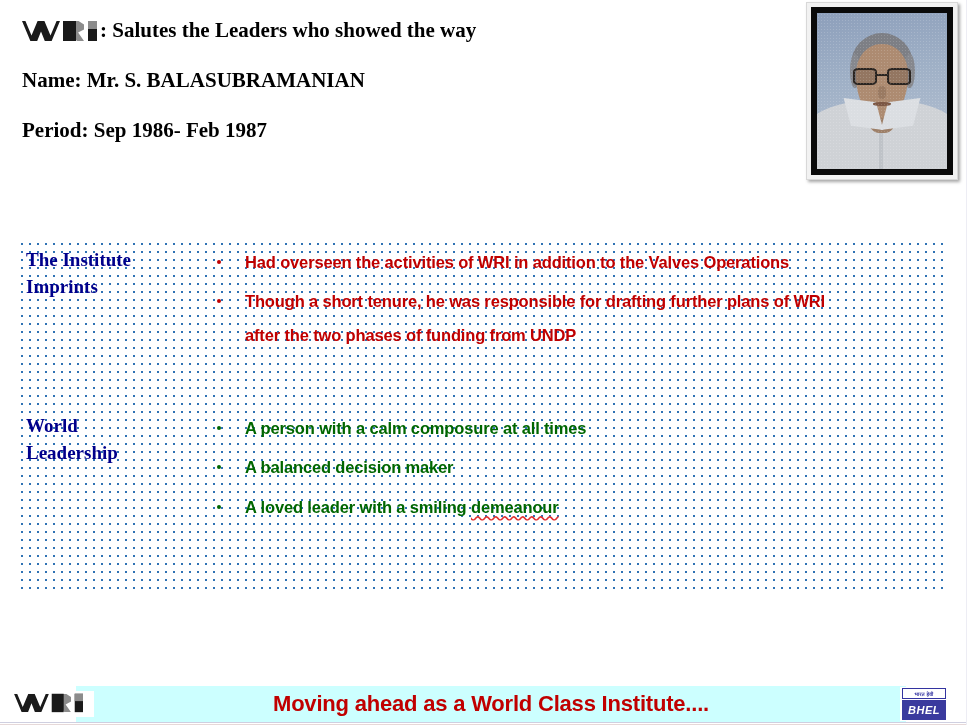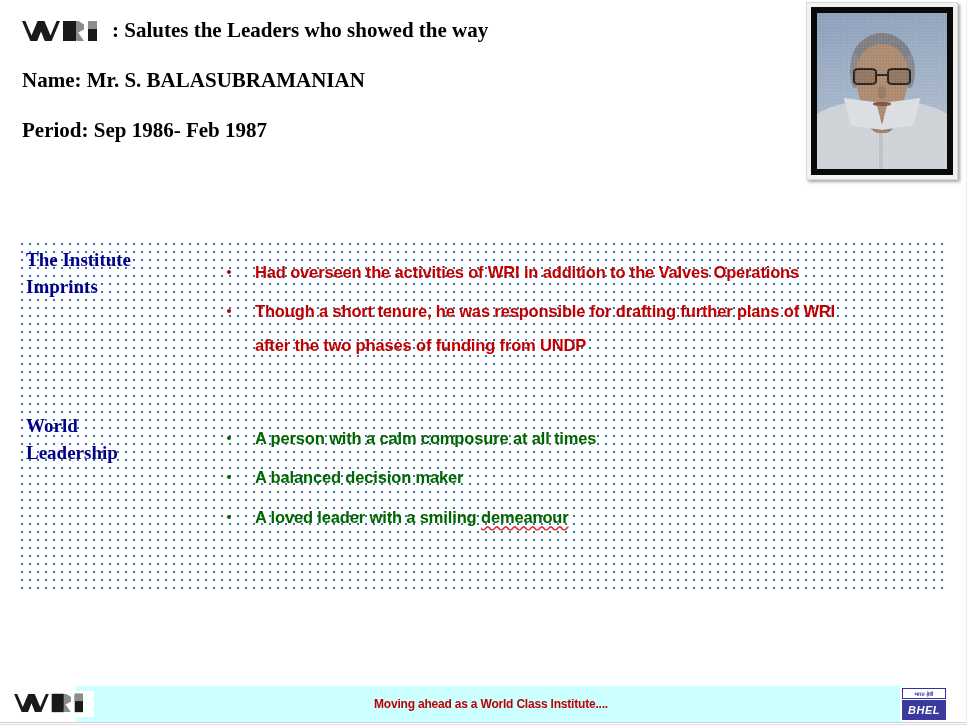--- a/index.html
+++ b/index.html
@@ -35,21 +35,21 @@
     font-family: "Liberation Serif", serif;
     font-weight: bold;
     font-size: 21px;
     color: #000000;
     white-space: nowrap;
     line-height: 1.1;
   }
   #title-line {
     display: flex;
     align-items: center;
-    gap: 12px;
+    gap: 0px;
     margin-bottom: 25px;
   }
   #name-line { margin-bottom: 27px; }
 
   
   .wri-logo {
     display: inline-block;
     position: relative;
     width: 78px;
     height: 26px;
@@ -275,21 +275,21 @@
     font-size: 19px;
     line-height: 1.42;
     color: #00008B;
   }
 
   .bullet-list {
     position: absolute;
     left: 186px;
     top: 0;
     width: 740px;
-    margin: 16px;
+    margin: 6px;
     padding: 0;
     list-style: none;
   }
   .bullet-item {
     position: relative;
     padding-left: 36px;
     font-family: "Liberation Sans", sans-serif;
     font-weight: bold;
     font-size: 16.5px;
     line-height: 1.12;
@@ -339,21 +339,21 @@
     position: absolute;
     left: 0;
     top: 0;
     width: 100%;
     height: 100%;
     display: flex;
     align-items: center;
     justify-content: center;
     font-family: "Liberation Sans", sans-serif;
     font-weight: bold;
-    font-size: 12px;
+    font-size: 22px;
     color: #C00000;
     letter-spacing: -0.2px;
   }
   #footer-wri {
     position: absolute;
     left: 14px;
     top: 5px;
     width: 80px;
     height: 26px;
     background: #ffffff;

